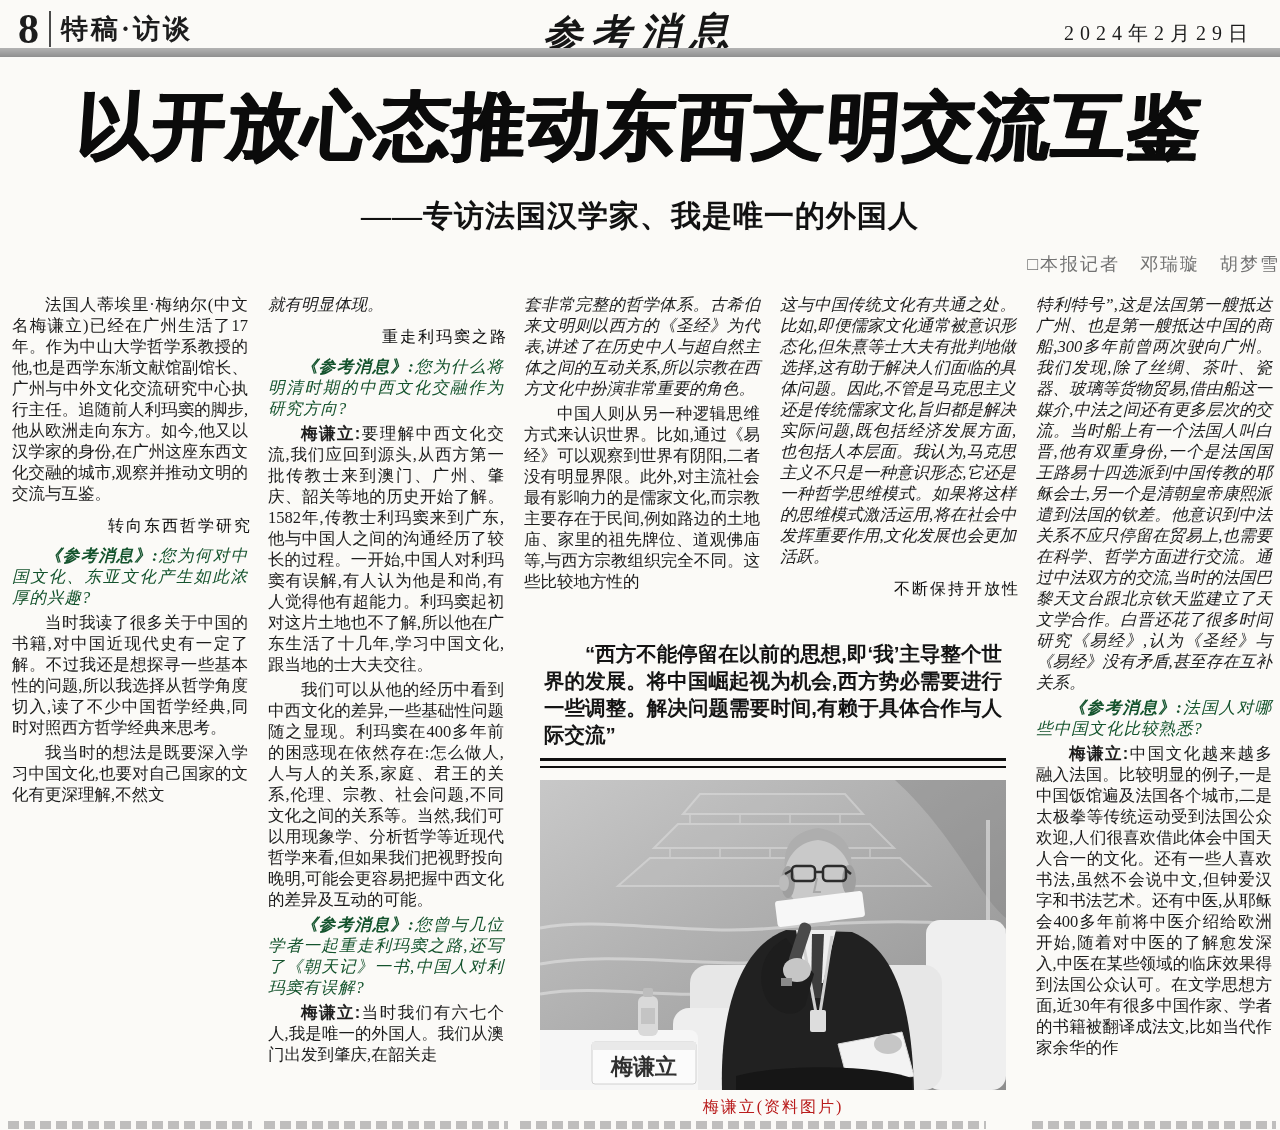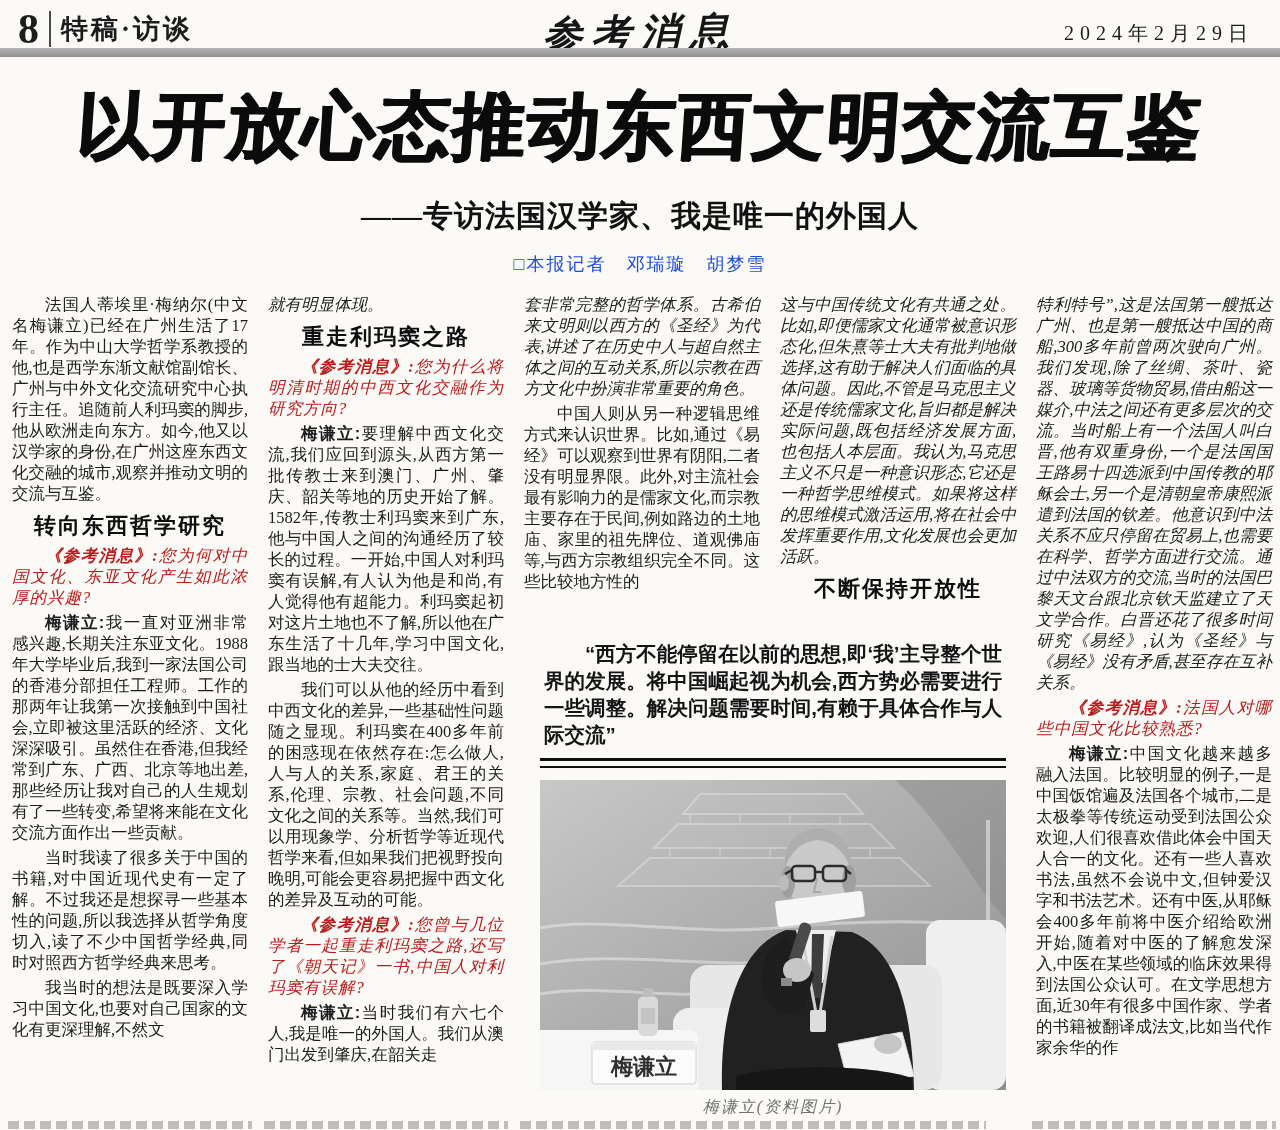--- a/index.html
+++ b/index.html
@@ -16,41 +16,41 @@
   .mh-right{position:absolute;right:26px;top:20px;font-size:20px;letter-spacing:6px;}
   .band{position:absolute;top:48px;left:0;width:1280px;height:9px;
         background:linear-gradient(#b3b3b3,#8f8f8f);}
   
   .headline{position:absolute;top:88px;left:0;width:100%;text-align:center;
             font-family:"Liberation Sans","DejaVu Sans",sans-serif;font-weight:900;
             font-size:73px;letter-spacing:2px;line-height:1.05;color:#0b0b0b;
             transform:skewX(-4deg);text-shadow:0.018em 0 currentColor,-0.018em 0 currentColor,0 0.018em currentColor;}
   .subhead{position:absolute;top:196px;left:0;width:100%;text-align:center;
            font-weight:bold;font-size:30px;letter-spacing:1px;color:#111;}
-  .byline{position:absolute;top:252px;left:0;width:100%;text-align:center;
-          font-size:18px;letter-spacing:2px;color:#1d4ed8;}
+  .byline{position:absolute;top:252px;left:0;width:100%;text-align:right;
+          font-size:18px;letter-spacing:2px;color:#737373;}
   
   .col{position:absolute;top:290px;width:244px;height:840px;overflow:hidden;
        font-size:16.5px;line-height:21px;text-align:justify;}
   .col.short{height:350px;}
   .para{margin:4px;text-indent:2em;}
   .cont{text-indent:0;font-style:italic;}
-  .sec-head{font-family:"Liberation Sans","DejaVu Sans",sans-serif;font-size:22px;font-weight:bold;
-            text-align:center;margin:11px 0 9px;letter-spacing:2px;text-indent:0;color:#0e0e0e;}
-  .q{font-style:italic;letter-spacing:1px;color:#b91c1c;}
+  .sec-head{font-family:"Liberation Sans","DejaVu Sans",sans-serif;font-size:16px;font-weight:normal;
+            text-align:right;margin:11px 0 9px;letter-spacing:2px;text-indent:0;color:#0e0e0e;}
+  .q{font-style:italic;letter-spacing:1px;color:#14532d;}
   .q .lead{font-weight:bold;}
   .a-lead{font-weight:bold;font-style:normal;font-family:"Liberation Sans","DejaVu Sans",sans-serif;}
   
   .media{position:absolute;left:540px;top:640px;width:466px;}
   .pull-quote{font-family:"Liberation Sans","DejaVu Sans",sans-serif;font-weight:bold;
               font-size:20.5px;line-height:27px;text-align:justify;text-indent:2em;
               padding:0 4px;color:#141414;}
   .quote-rule{margin-top:10px;height:5px;border-top:3px solid #101010;border-bottom:2px solid #101010;}
   .photo-svg{display:block;margin-top:12px;}
-  .caption{text-align:center;font-style:italic;font-size:16px;letter-spacing:2px;margin-top:7px;color:#737373;}
+  .caption{text-align:center;font-size:16px;letter-spacing:2px;margin-top:7px;color:#b91c1c;}
   
   .cutoff{position:absolute;top:1121px;height:8px;opacity:.45;filter:blur(.6px);
           background:repeating-linear-gradient(90deg,#777 0 11px,transparent 11px 16px);}
   .cut1{left:8px;width:244px;} .cut2{left:264px;width:244px;}
   .cut3{left:520px;width:466px;} .cut5{left:1032px;width:244px;}
 </style>
 </head>
 <body>
 
 <div class="page">
@@ -67,21 +67,20 @@
   <div class="band"></div>
 
   <div class="headline">以开放心态推动东西文明交流互鉴</div>
   <div class="subhead">——专访法国汉学家、我是唯一的外国人</div>
   <div class="byline">□本报记者　邓瑞璇　胡梦雪</div>
 
   <div class="col" style="left:8px;">
     <p class="para">法国人蒂埃里·梅纳尔(中文名梅谦立)已经在广州生活了17年。作为中山大学哲学系教授的他,也是西学东渐文献馆副馆长、广州与中外文化交流研究中心执行主任。追随前人利玛窦的脚步,他从欧洲走向东方。如今,他又以汉学家的身份,在广州这座东西文化交融的城市,观察并推动文明的交流与互鉴。</p>
     <h3 class="sec-head">转向东西哲学研究</h3>
     <p class="para q"><span class="lead">《参考消息》:</span><span>您为何对中国文化、东亚文化产生如此浓厚的兴趣?</span></p>
-    <p class="para"><span class="a-lead">梅谦立:</span><span>我一直对亚洲非常感兴趣,长期关注东亚文化。1988年大学毕业后,我到一家法国公司的香港分部担任工程师。工作的那两年让我第一次接触到中国社会,立即被这里活跃的经济、文化深深吸引。虽然住在香港,但我经常到广东、广西、北京等地出差,那些经历让我对自己的人生规划有了一些转变,希望将来能在文化交流方面作出一些贡献。</span></p>
     <p class="para">当时我读了很多关于中国的书籍,对中国近现代史有一定了解。不过我还是想探寻一些基本性的问题,所以我选择从哲学角度切入,读了不少中国哲学经典,同时对照西方哲学经典来思考。</p>
     <p class="para">我当时的想法是既要深入学习中国文化,也要对自己国家的文化有更深理解,不然文</p>
   </div>
 
   <div class="col" style="left:264px;">
     <p class="para cont">就有明显体现。</p>
     <h3 class="sec-head">重走利玛窦之路</h3>
     <p class="para q"><span class="lead">《参考消息》:</span><span>您为什么将明清时期的中西文化交融作为研究方向?</span></p>
     <p class="para"><span class="a-lead">梅谦立:</span><span>要理解中西文化交流,我们应回到源头,从西方第一批传教士来到澳门、广州、肇庆、韶关等地的历史开始了解。1582年,传教士利玛窦来到广东,他与中国人之间的沟通经历了较长的过程。一开始,中国人对利玛窦有误解,有人认为他是和尚,有人觉得他有超能力。利玛窦起初对这片土地也不了解,所以他在广东生活了十几年,学习中国文化,跟当地的士大夫交往。</span></p>
     <p class="para">我们可以从他的经历中看到中西文化的差异,一些基础性问题随之显现。利玛窦在400多年前的困惑现在依然存在:怎么做人,人与人的关系,家庭、君王的关系,伦理、宗教、社会问题,不同文化之间的关系等。当然,我们可以用现象学、分析哲学等近现代哲学来看,但如果我们把视野投向晚明,可能会更容易把握中西文化的差异及互动的可能。</p>

